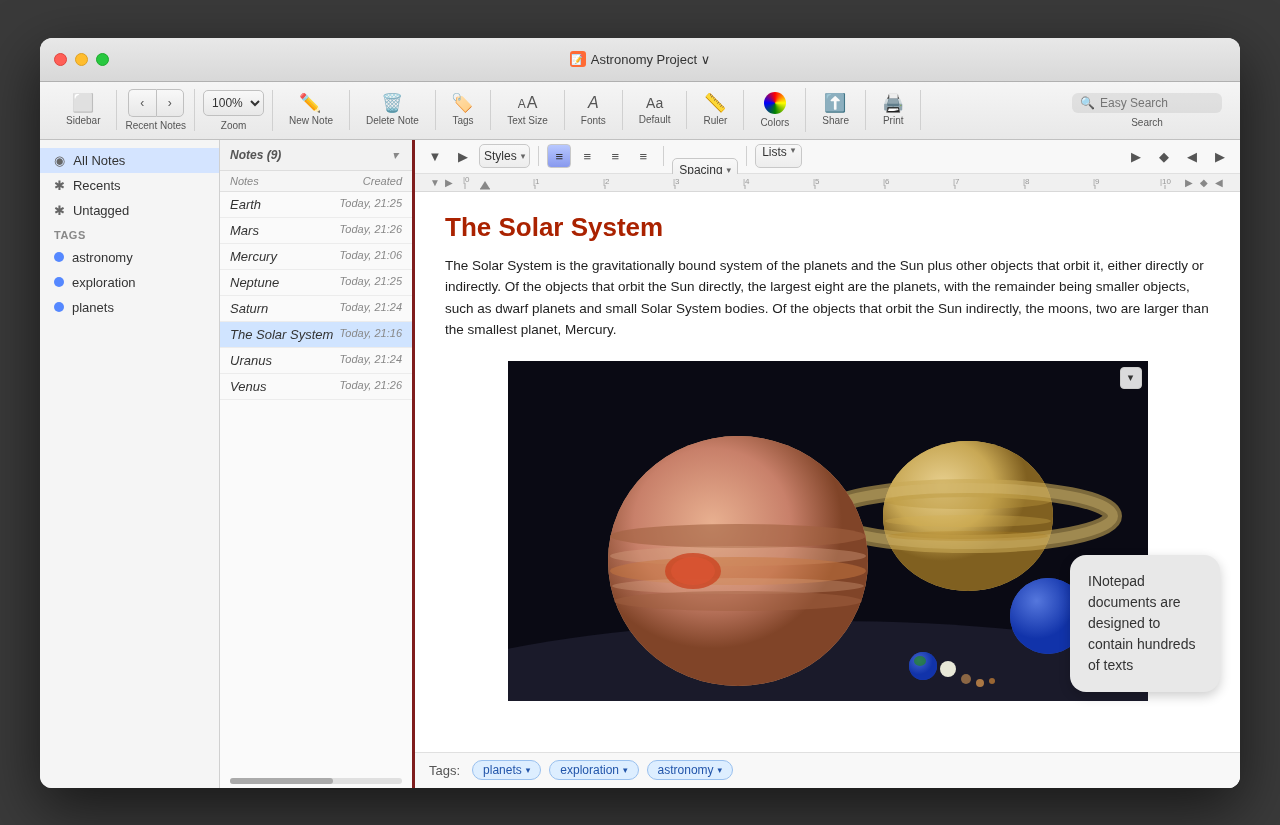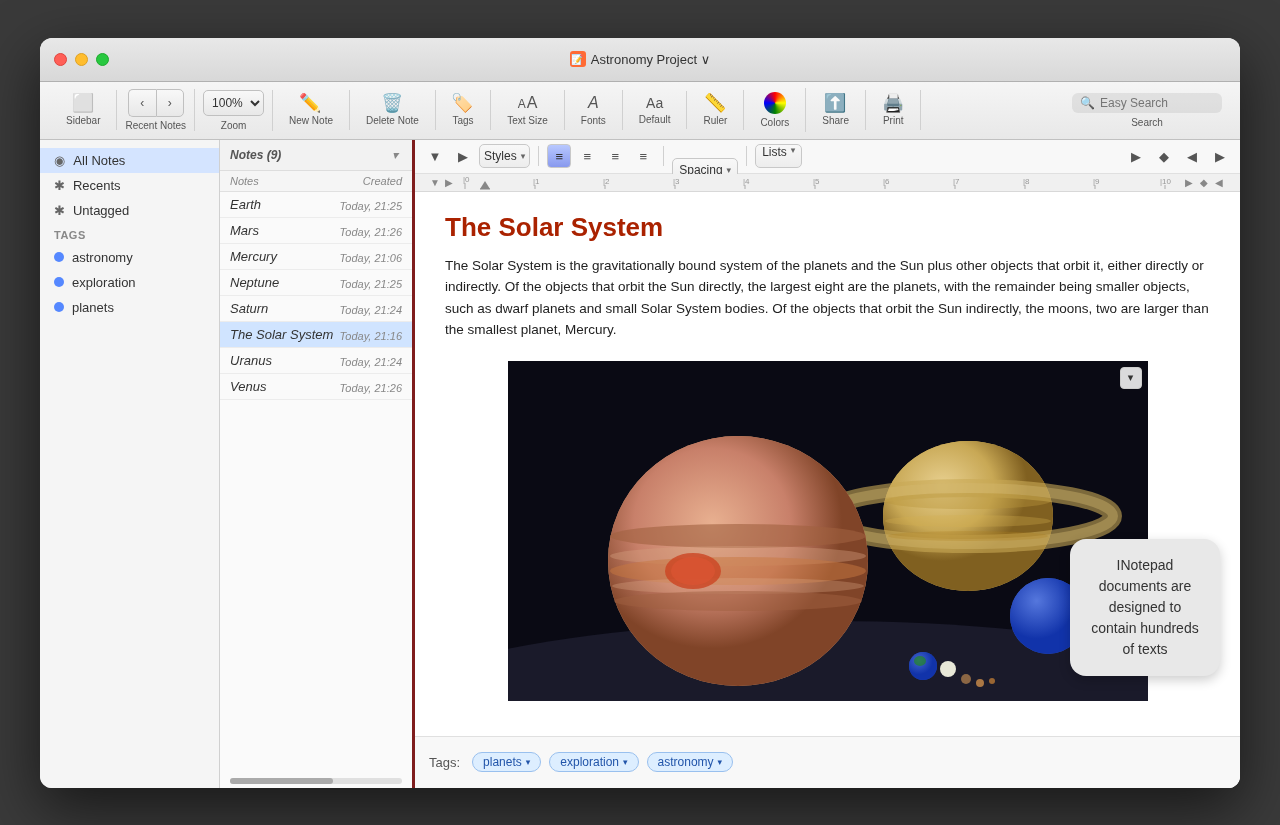--- a/index.html
+++ b/index.html
@@ -268,21 +268,21 @@
       padding: 4px 10px;
       border-bottom: 1px solid #e0e0e0;
       background: #f5f5f5;
       justify-content: flex-end;
     }
     .notes-list-col-note { flex: 1; font-size: 11px; color: #888; font-weight: 500; }
     .notes-list-col-created { font-size: 11px; color: #888; font-weight: 500; }
     .notes-list-items { flex: 1; overflow-y: auto; }
     .note-item {
       display: flex;
-      align-items: flex-end;
+      align-items: flex-start;
       padding: 5px 10px;
       cursor: pointer;
       border-bottom: 1px solid #ececec;
     }
     .note-item.active { background: #d0e4ff; }
     .note-item-name { flex: 1; font-size: 13px; color: #333; }
     .note-item-time { font-size: 11px; color: #888; white-space: nowrap; }
     .notes-list-scrollbar {
       height: 6px;
       background: #e0e0e0;
@@ -437,21 +437,21 @@
     .image-caption {
       text-align: center;
       font-size: 12px;
       color: #777;
       margin-top: 8px;
     }
     .image-caption a { color: #0066cc; text-decoration: none; }
 
     
     .tags-bar {
-      height: 52px;
+      height: 36px;
       background: #f8f8f8;
       border-top: 1px solid #e0e0e0;
       display: flex;
       align-items: center;
       padding: 0 14px;
       gap: 8px;
     }
     .tags-label { font-size: 13px; color: #555; margin-right: 4px; }
     .tag-chip {
       background: #ddeeff;
@@ -469,21 +469,20 @@
 
     
     .tooltip-bubble {
       position: absolute;
       bottom: 60px;
       right: 20px;
       background: #e8e8e8;
       border-radius: 16px;
       padding: 16px 18px;
       width: 150px;
-      text-align: center;
       font-size: 14px;
       font-weight: 500;
       color: #333;
       line-height: 1.5;
       box-shadow: 0 4px 12px rgba(0,0,0,0.2);
       z-index: 10;
     }
 
     
     .planets-svg {

